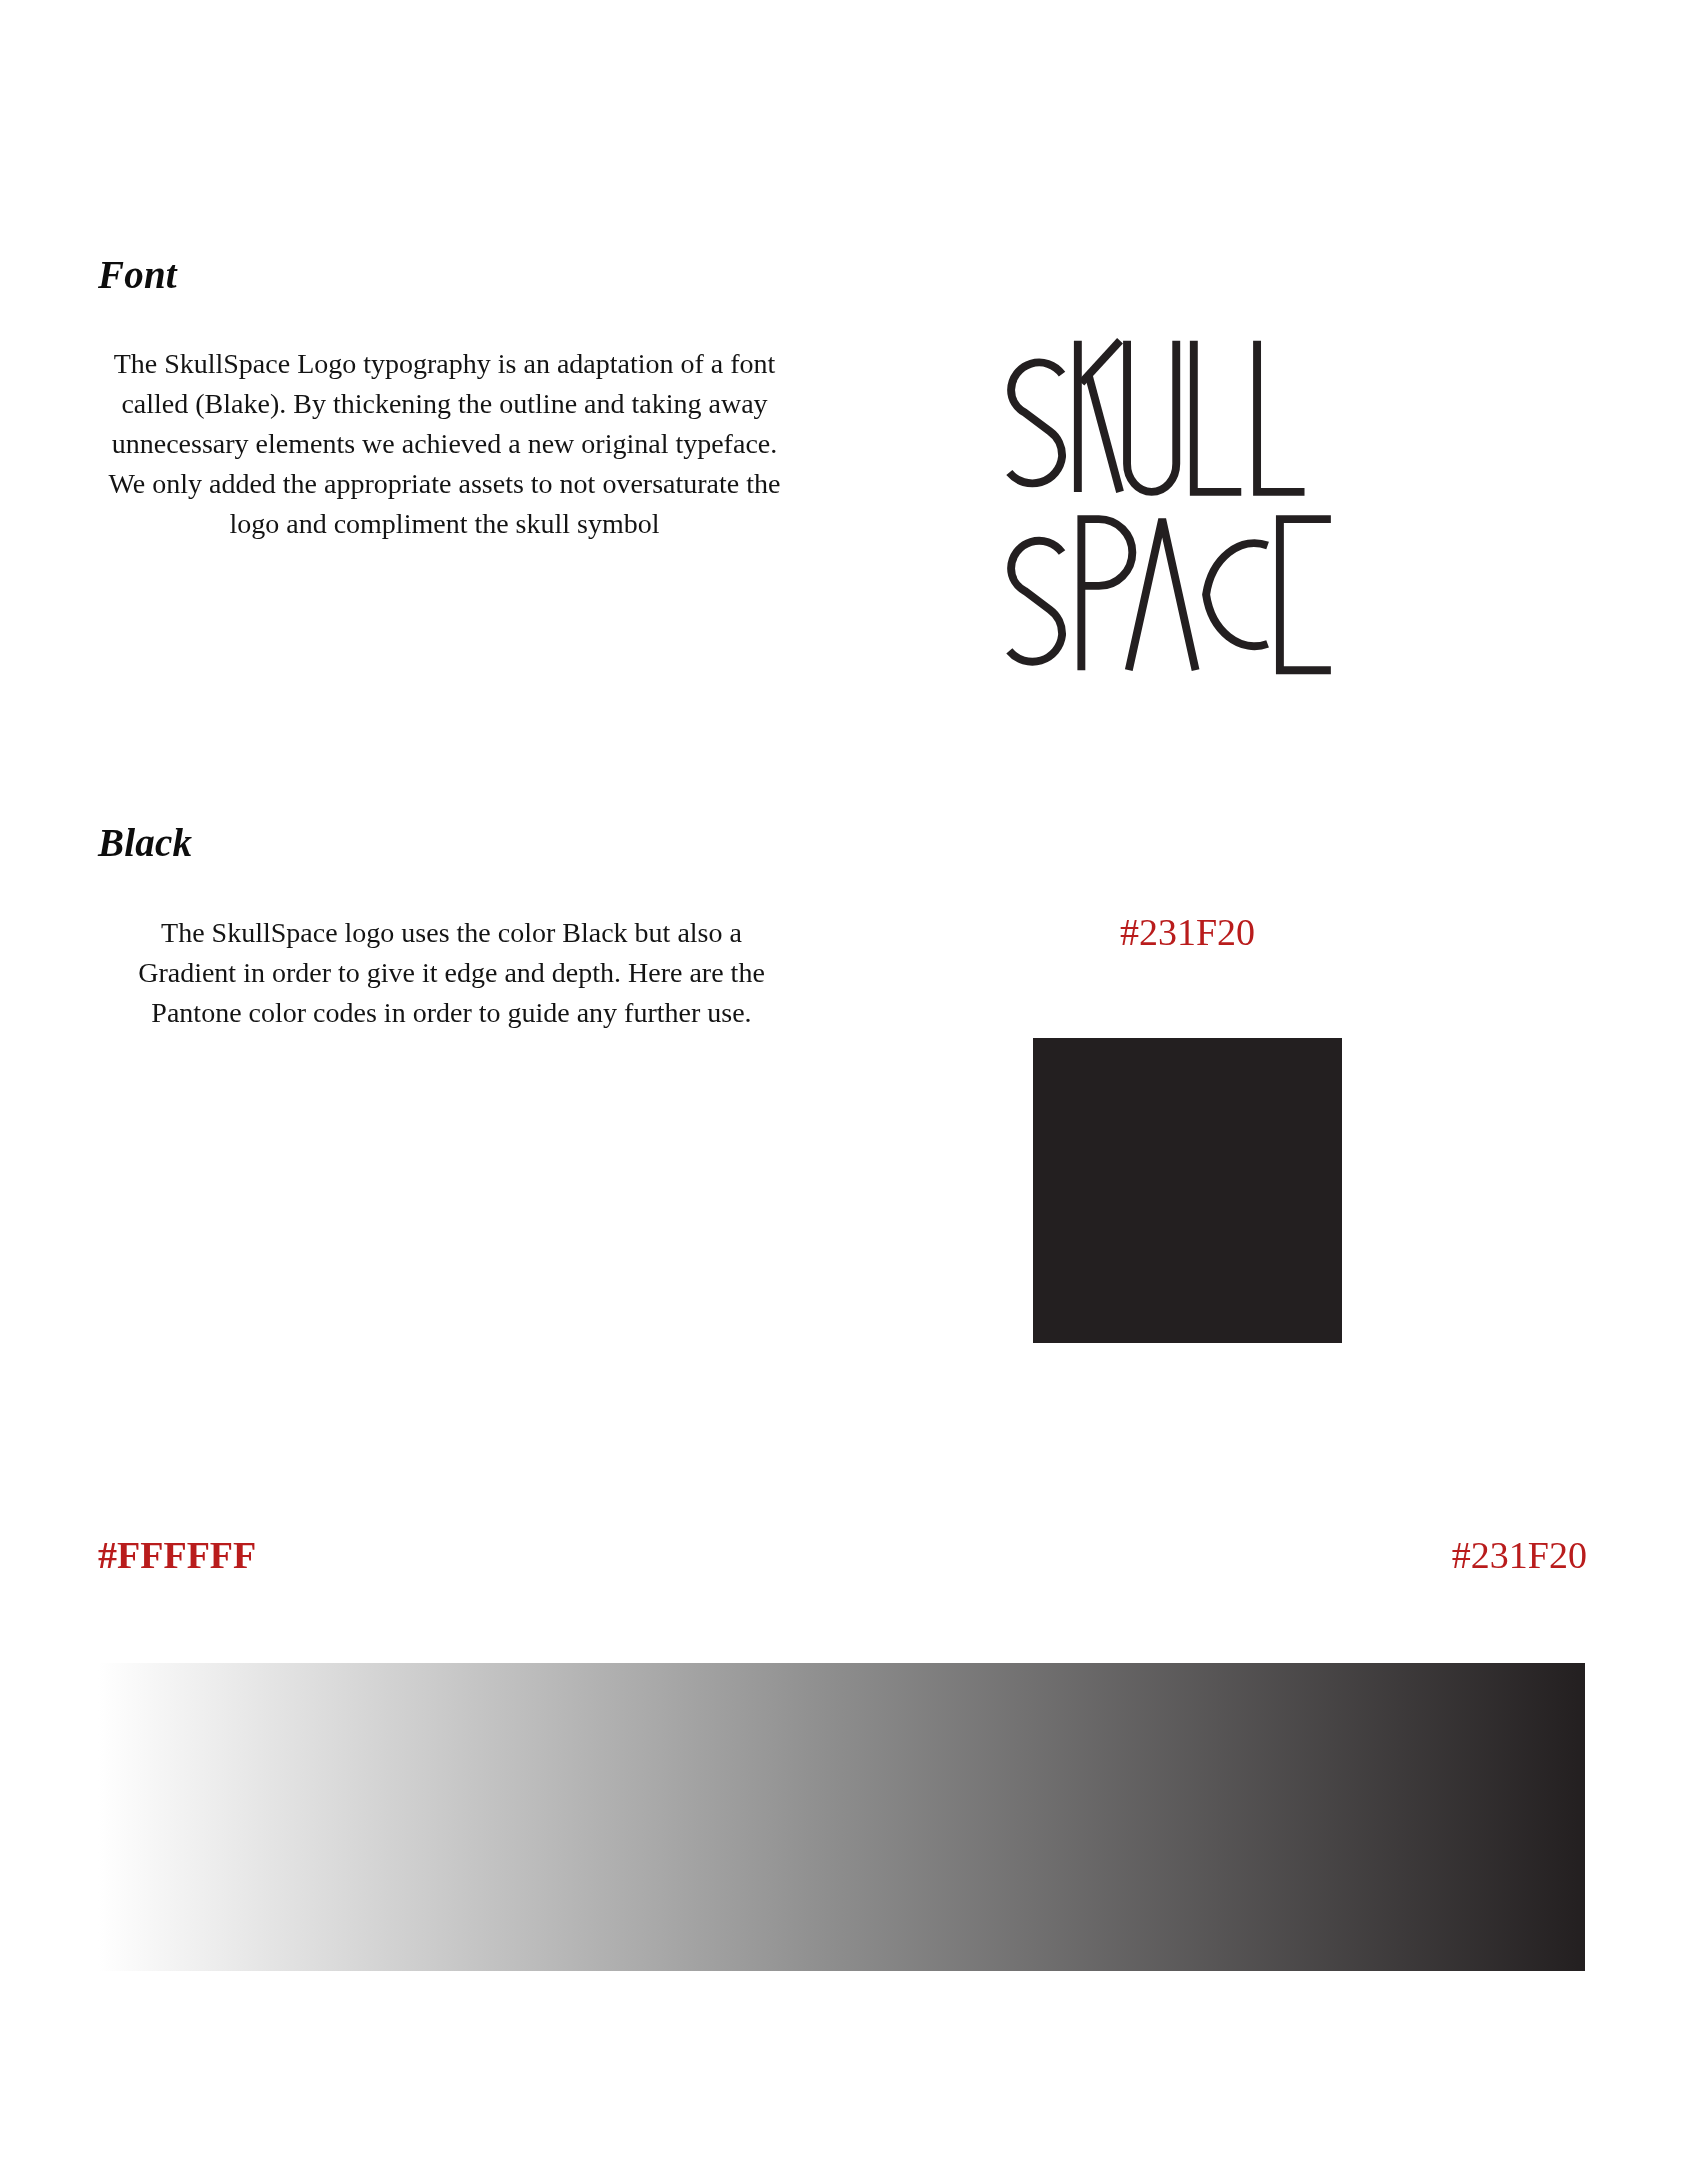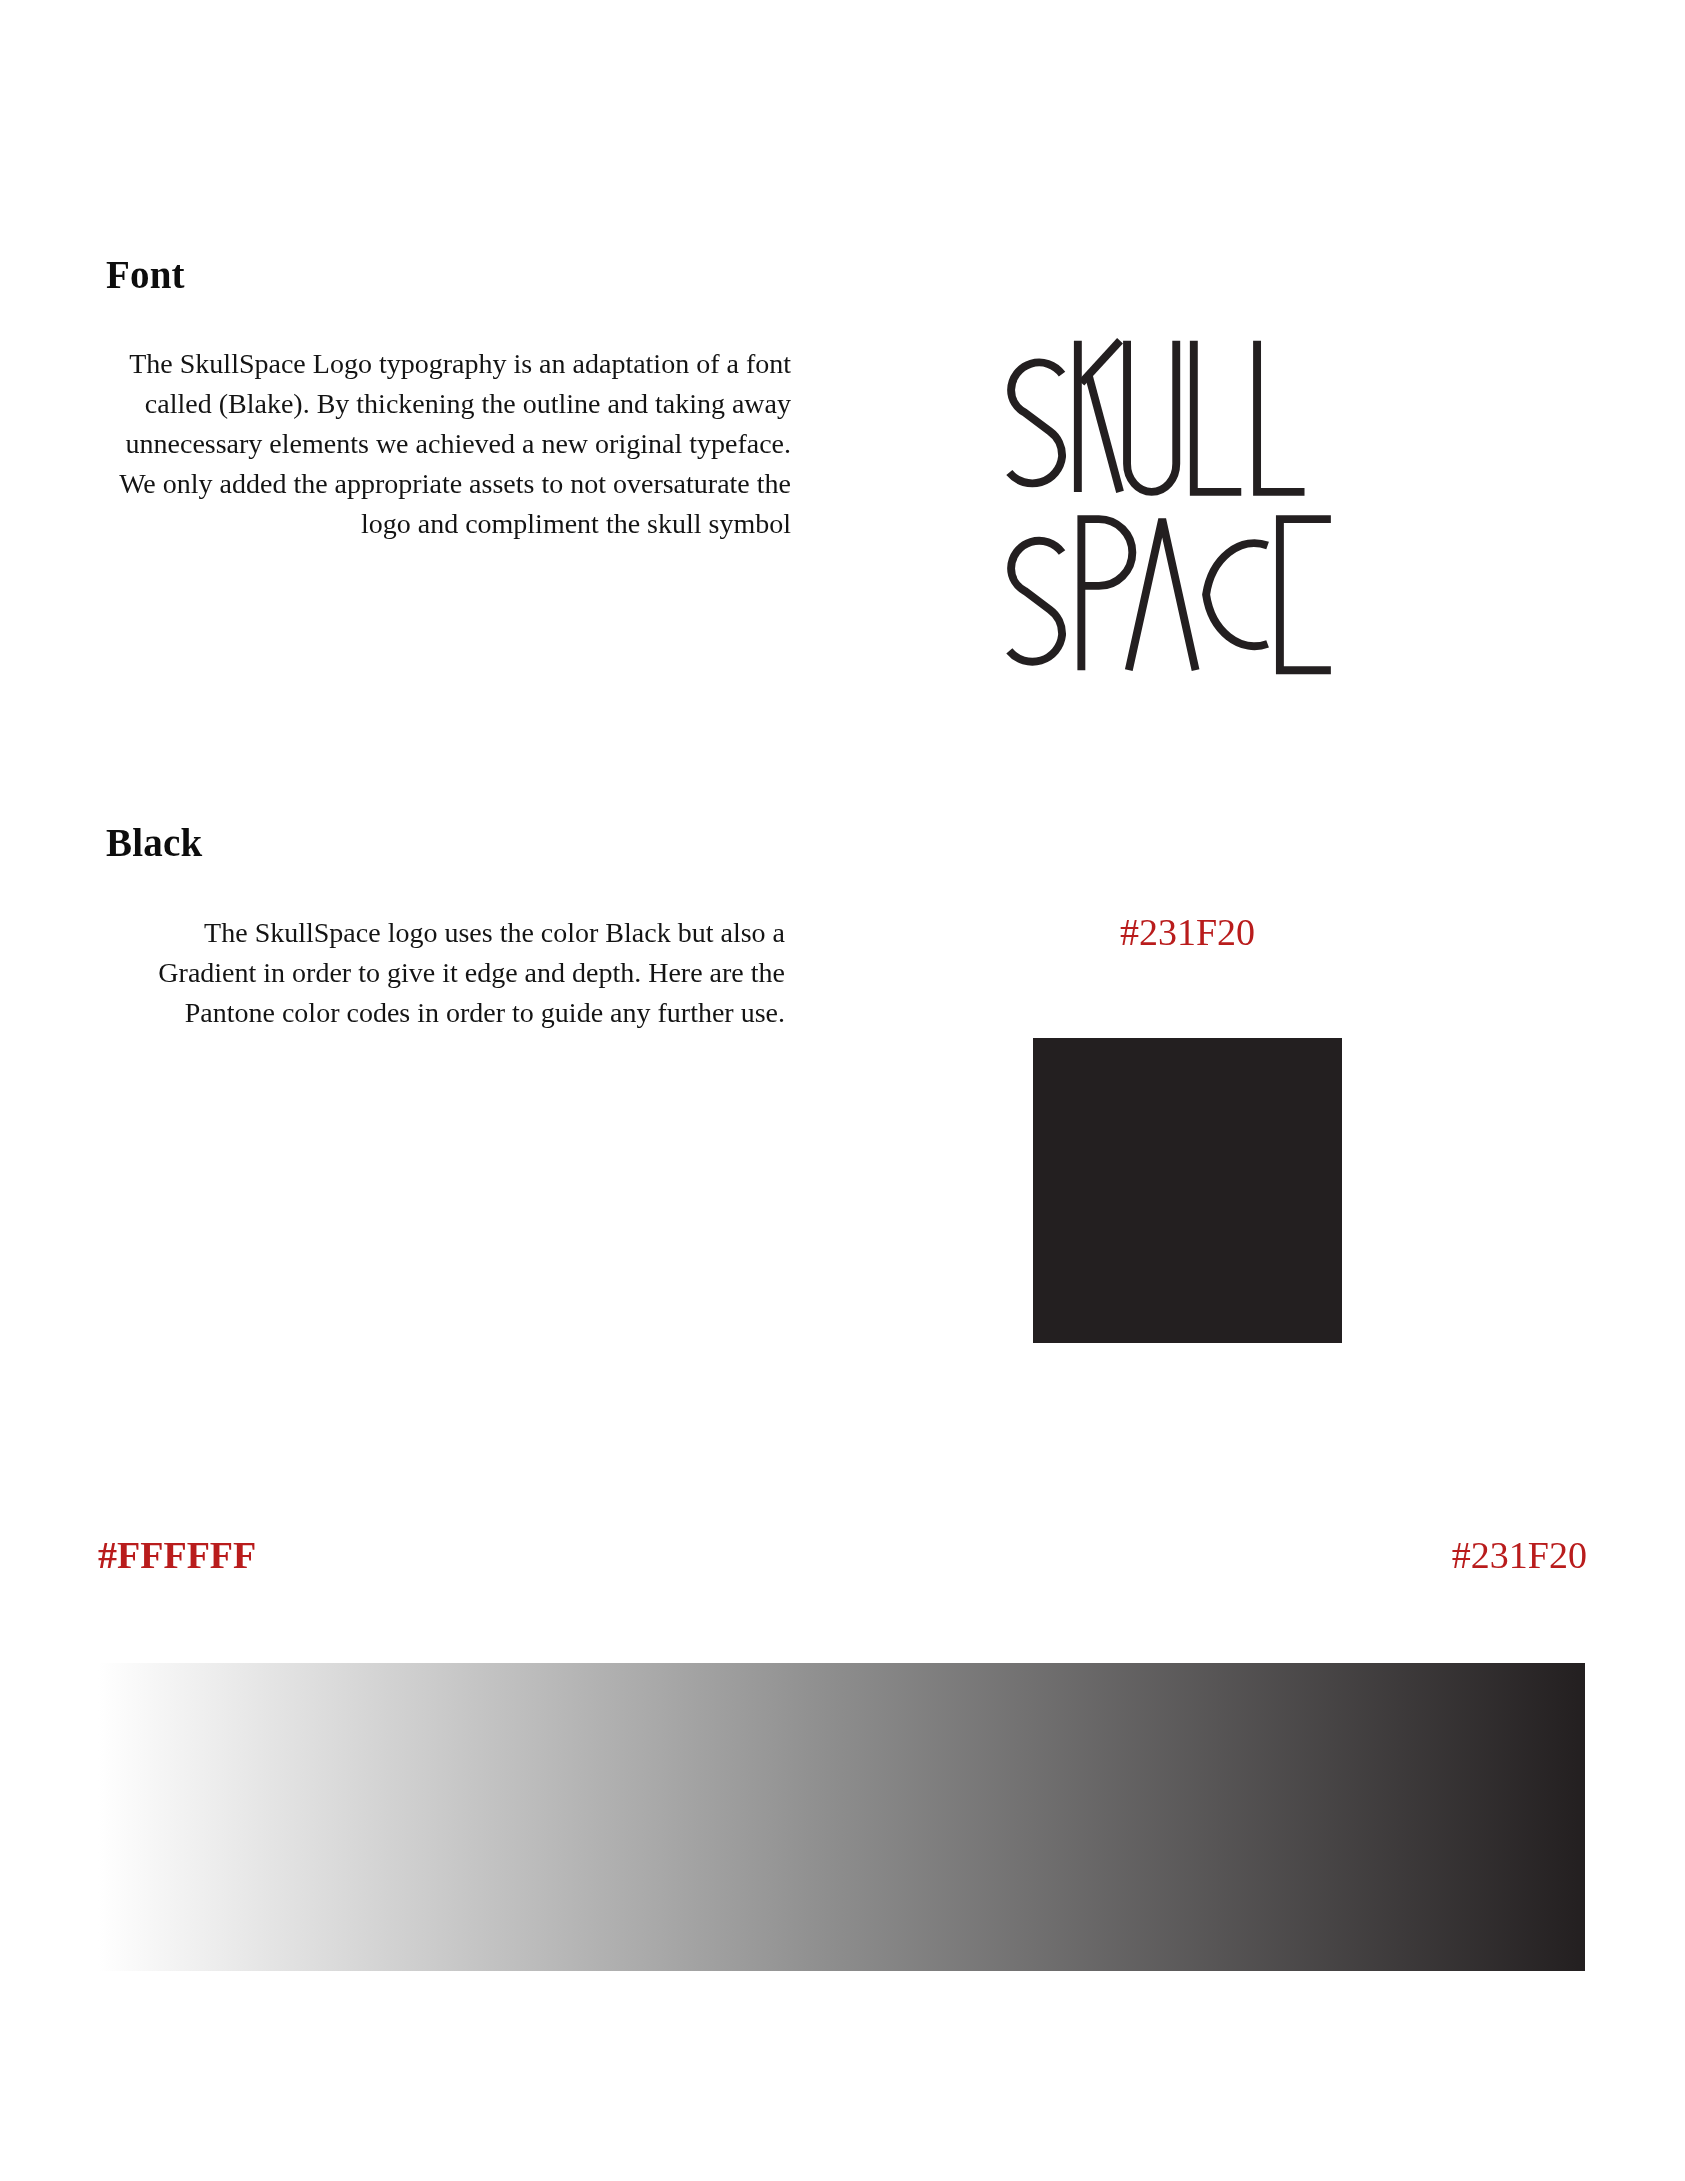--- a/index.html
+++ b/index.html
@@ -17,44 +17,45 @@
     width: 1685px;
     height: 2181px;
     background: #ffffff;
     overflow: hidden;
     margin: 0 auto;
   }
 
   
   .section-heading {
     position: absolute;
-    left: 106px;
+    left: 98px;
     font-family: "Liberation Serif", "DejaVu Serif", serif;
     font-weight: bold;
     font-size: 39px;
     line-height: 1.05;
     letter-spacing: 0.2px;
     color: #0d0d0d;
     margin: 0;
+    font-style: italic;
   }
   #heading-font  { top: 255px; }
   #heading-color { top: 823px; }
 
   
   .body-copy {
     position: absolute;
     left: 98px;
     width: 693px;
     font-family: "Liberation Serif", "DejaVu Serif", serif;
     font-weight: normal;
     font-size: 28px;
     line-height: 40px;
     color: #141414;
     margin: 0;
-    text-align: right;
+    text-align: center;
   }
   #copy-font  { top: 344px; width: 693px; }
   #copy-color { top: 913px; width: 667px; margin-left: 20px; }
 
   
   .logo-lockup {
     position: absolute;
     left: 997px;
     top: 332px;
     width: 362px;

